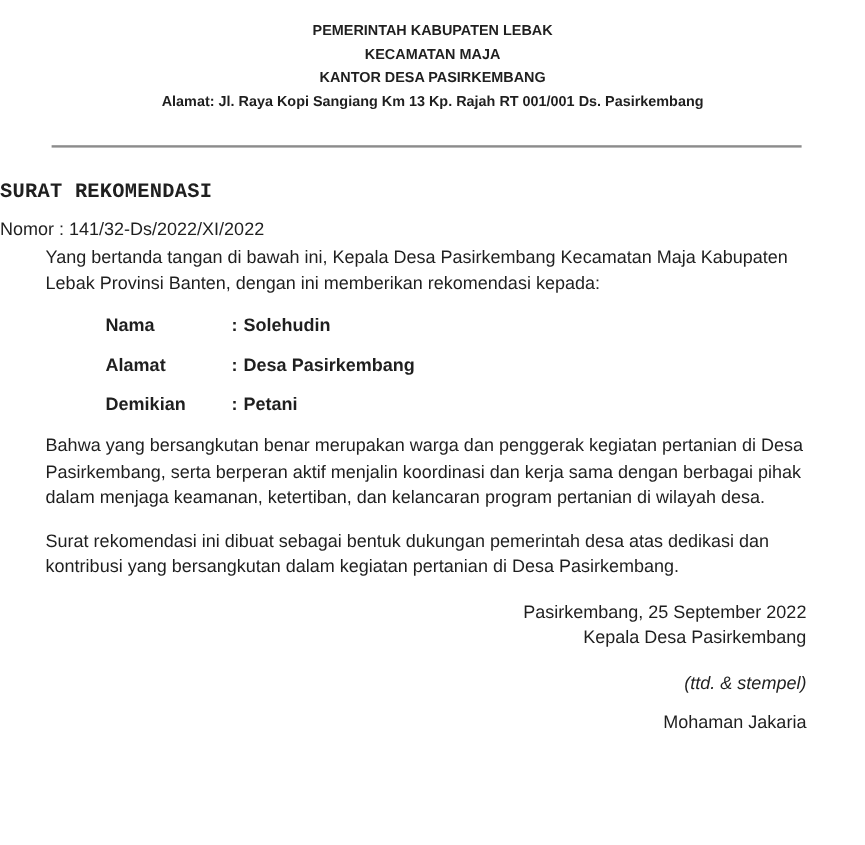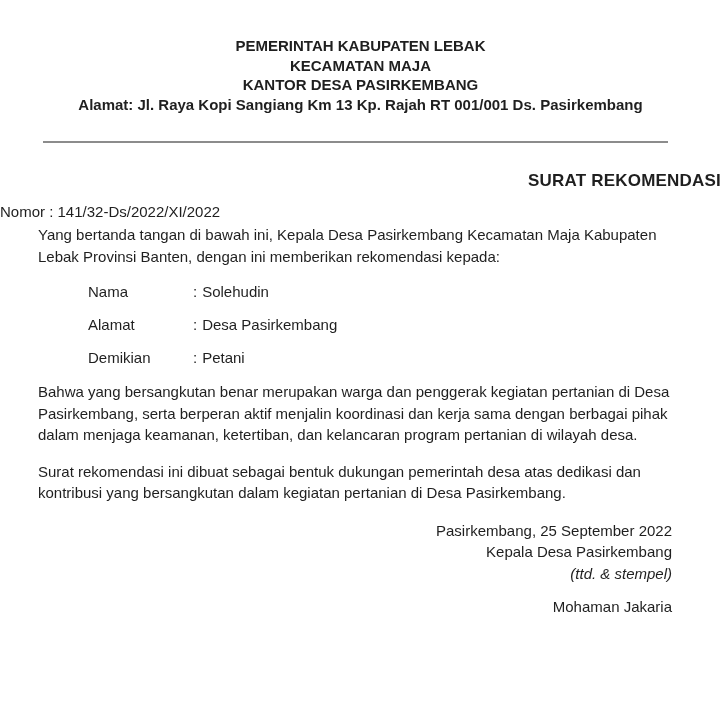--- a/index.html
+++ b/index.html
@@ -13,81 +13,83 @@
     height: 704px;
     box-sizing: border-box;
     background: #ffffff;
     font-family: "Liberation Sans", "DejaVu Sans", sans-serif;
     color: #1f1f1f;
     font-size: 15px;
     overflow: hidden;
   }
   
   .letterhead {
-    padding-top: 36px;
+    padding-top: 16px;
     text-align: center;
     font-weight: bold;
     line-height: 19.5px;
-    font-size: 15px;
+    font-size: 12px;
   }
   .letterhead div { white-space: nowrap; }
   .divider {
     height: 0;
     border: none;
     border-top: 2px solid #8c8c8c;
     margin: 27px 53px 0 43px;
   }
   
   .doc-title {
     margin-top: 27px;
-    text-align: right;
+    text-align: left;
     font-weight: bold;
     font-size: 17px;
     line-height: 22px;
     letter-spacing: 0.2px;
+    font-family: Liberation Mono, monospace;
   }
   .doc-number {
     margin-top: 10px;
     text-align: left;
     font-size: 15px;
     line-height: 20px;
   }
   
   .body-content {
     padding: 0 49px 0 38px;
   }
   .paragraph {
     line-height: 21.5px;
     font-size: 15px;
   }
   .intro { margin-top: 2px; }
   .fields {
     margin-top: 12px;
     margin-left: 50px;
+    font-weight: bold;
   }
   .field-row {
     line-height: 20px;
     margin-bottom: 13px;
   }
   .field-label {
     display: inline-block;
     width: 105px;
   }
   .field-sep { margin-right: 5px; }
   .para-1 { margin-top: 12px; }
   .para-2 { margin-top: 11px; }
   .para-3 { margin-top: 11.5px; }
   
   .signature {
     margin-top: 16px;
     text-align: right;
     line-height: 21.5px;
   }
   .stamp-note {
-    margin-top: 0;
+    margin-top: 16px;
     text-align: right;
     font-style: italic;
     line-height: 21.5px;
   }
   .signer-name {
     margin-top: 11.5px;
     text-align: right;
     line-height: 21.5px;
   }
 </style>

